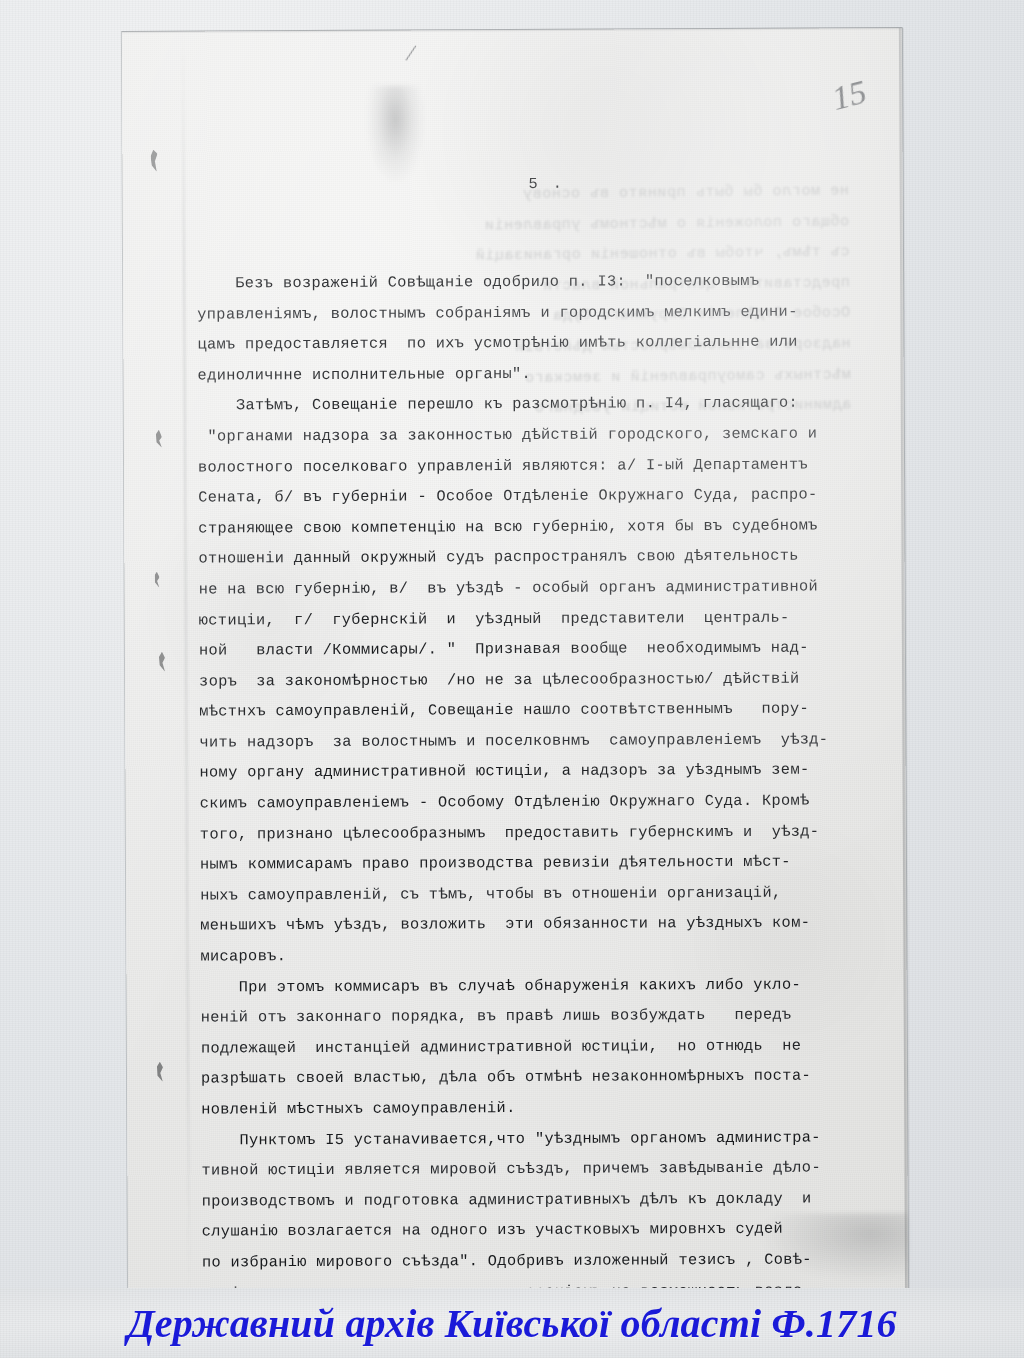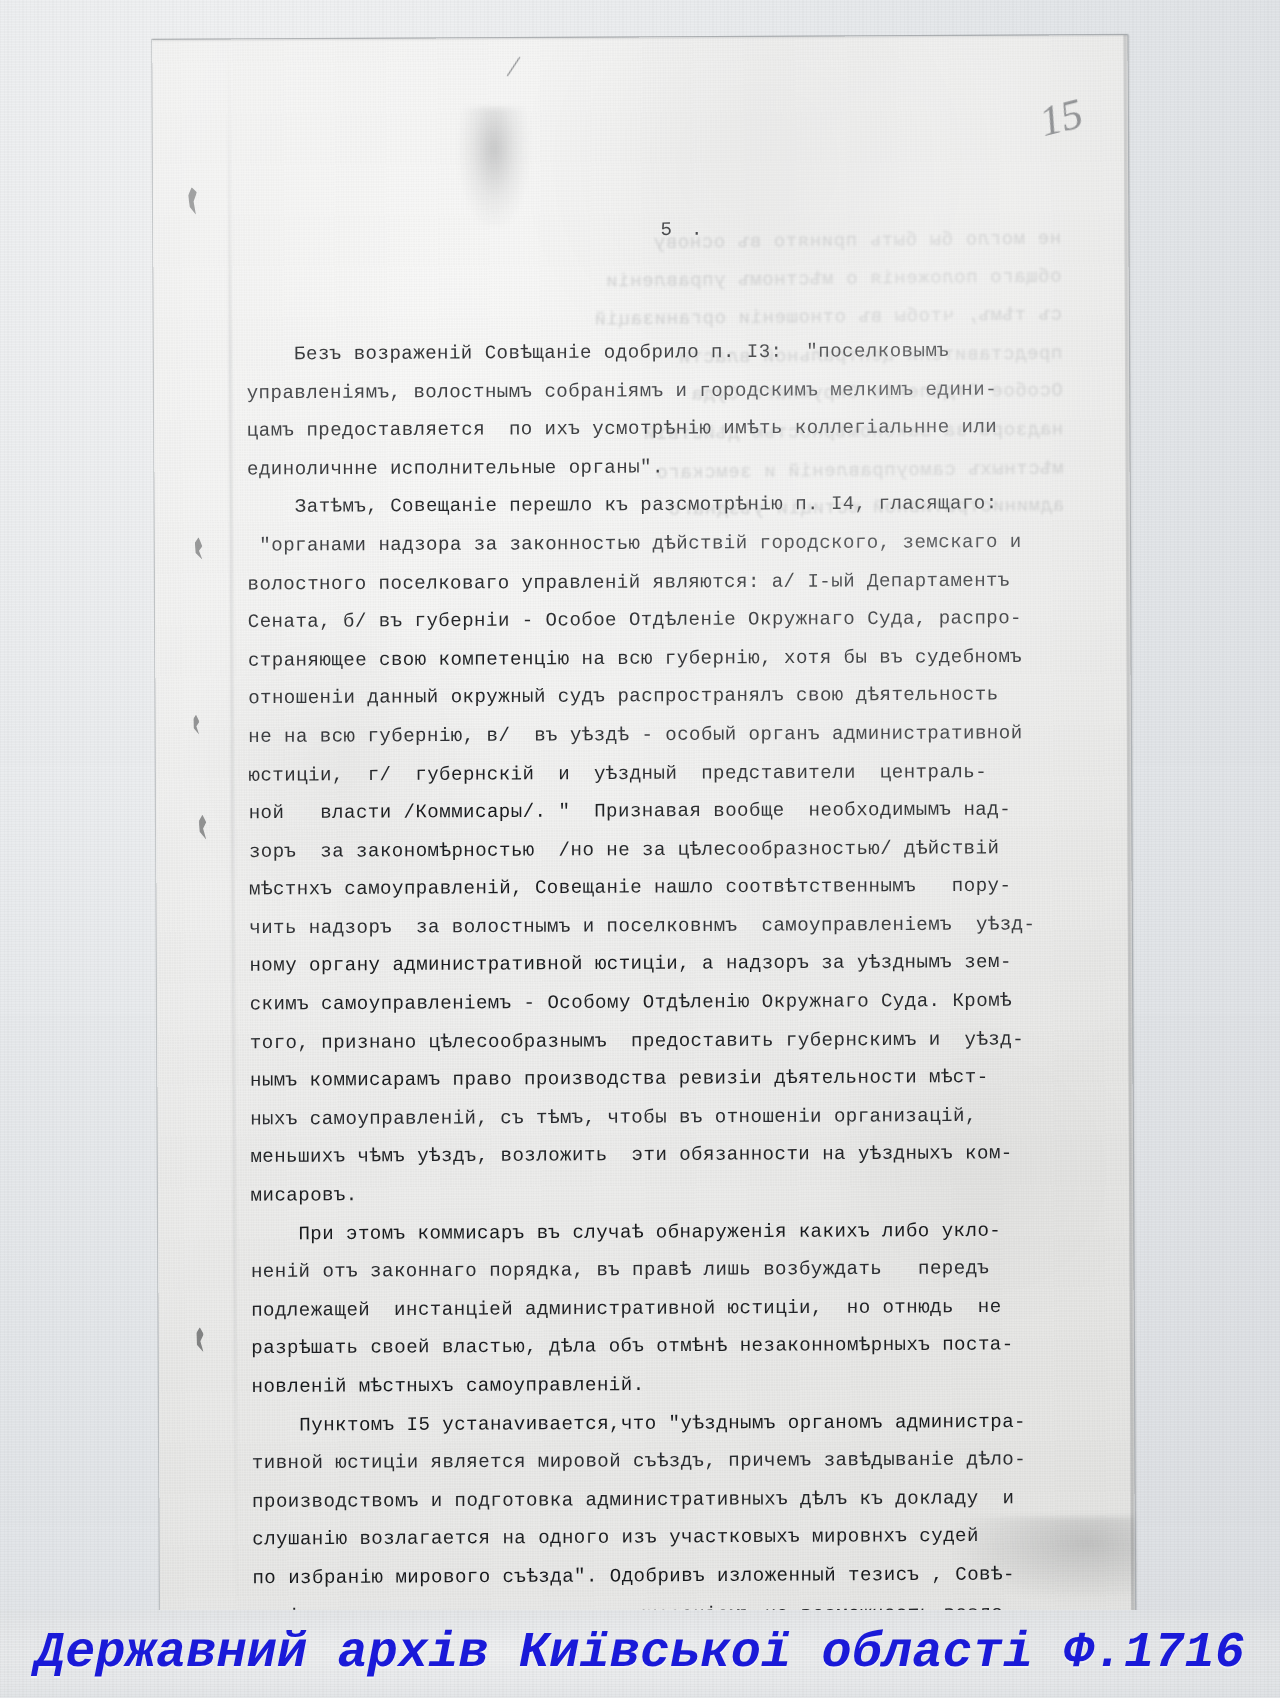--- a/index.html
+++ b/index.html
@@ -158,21 +158,21 @@
     overflow:hidden;
   }
   #watermark-noise{
     position:absolute;inset:0;opacity:.55;
     background-image:
       repeating-linear-gradient(0deg, rgba(0,0,0,.04) 0 1px, rgba(255,255,255,0) 1px 2px),
       repeating-linear-gradient(90deg, rgba(0,0,0,.035) 0 1px, rgba(255,255,255,0) 1px 3px);
   }
   #watermark-text{
     position:relative;
-    font-family:Liberation Mono, monospace;
+    font-family:Liberation Serif, serif;
     font-weight:bold;font-style:italic;
     font-size:40px;letter-spacing:.2px;
     color:#1a1ad8;
     white-space:nowrap;
     text-shadow:0 1px 0 rgba(255,255,255,.45);
   }
 </style>
 </head>
 <body>
 

